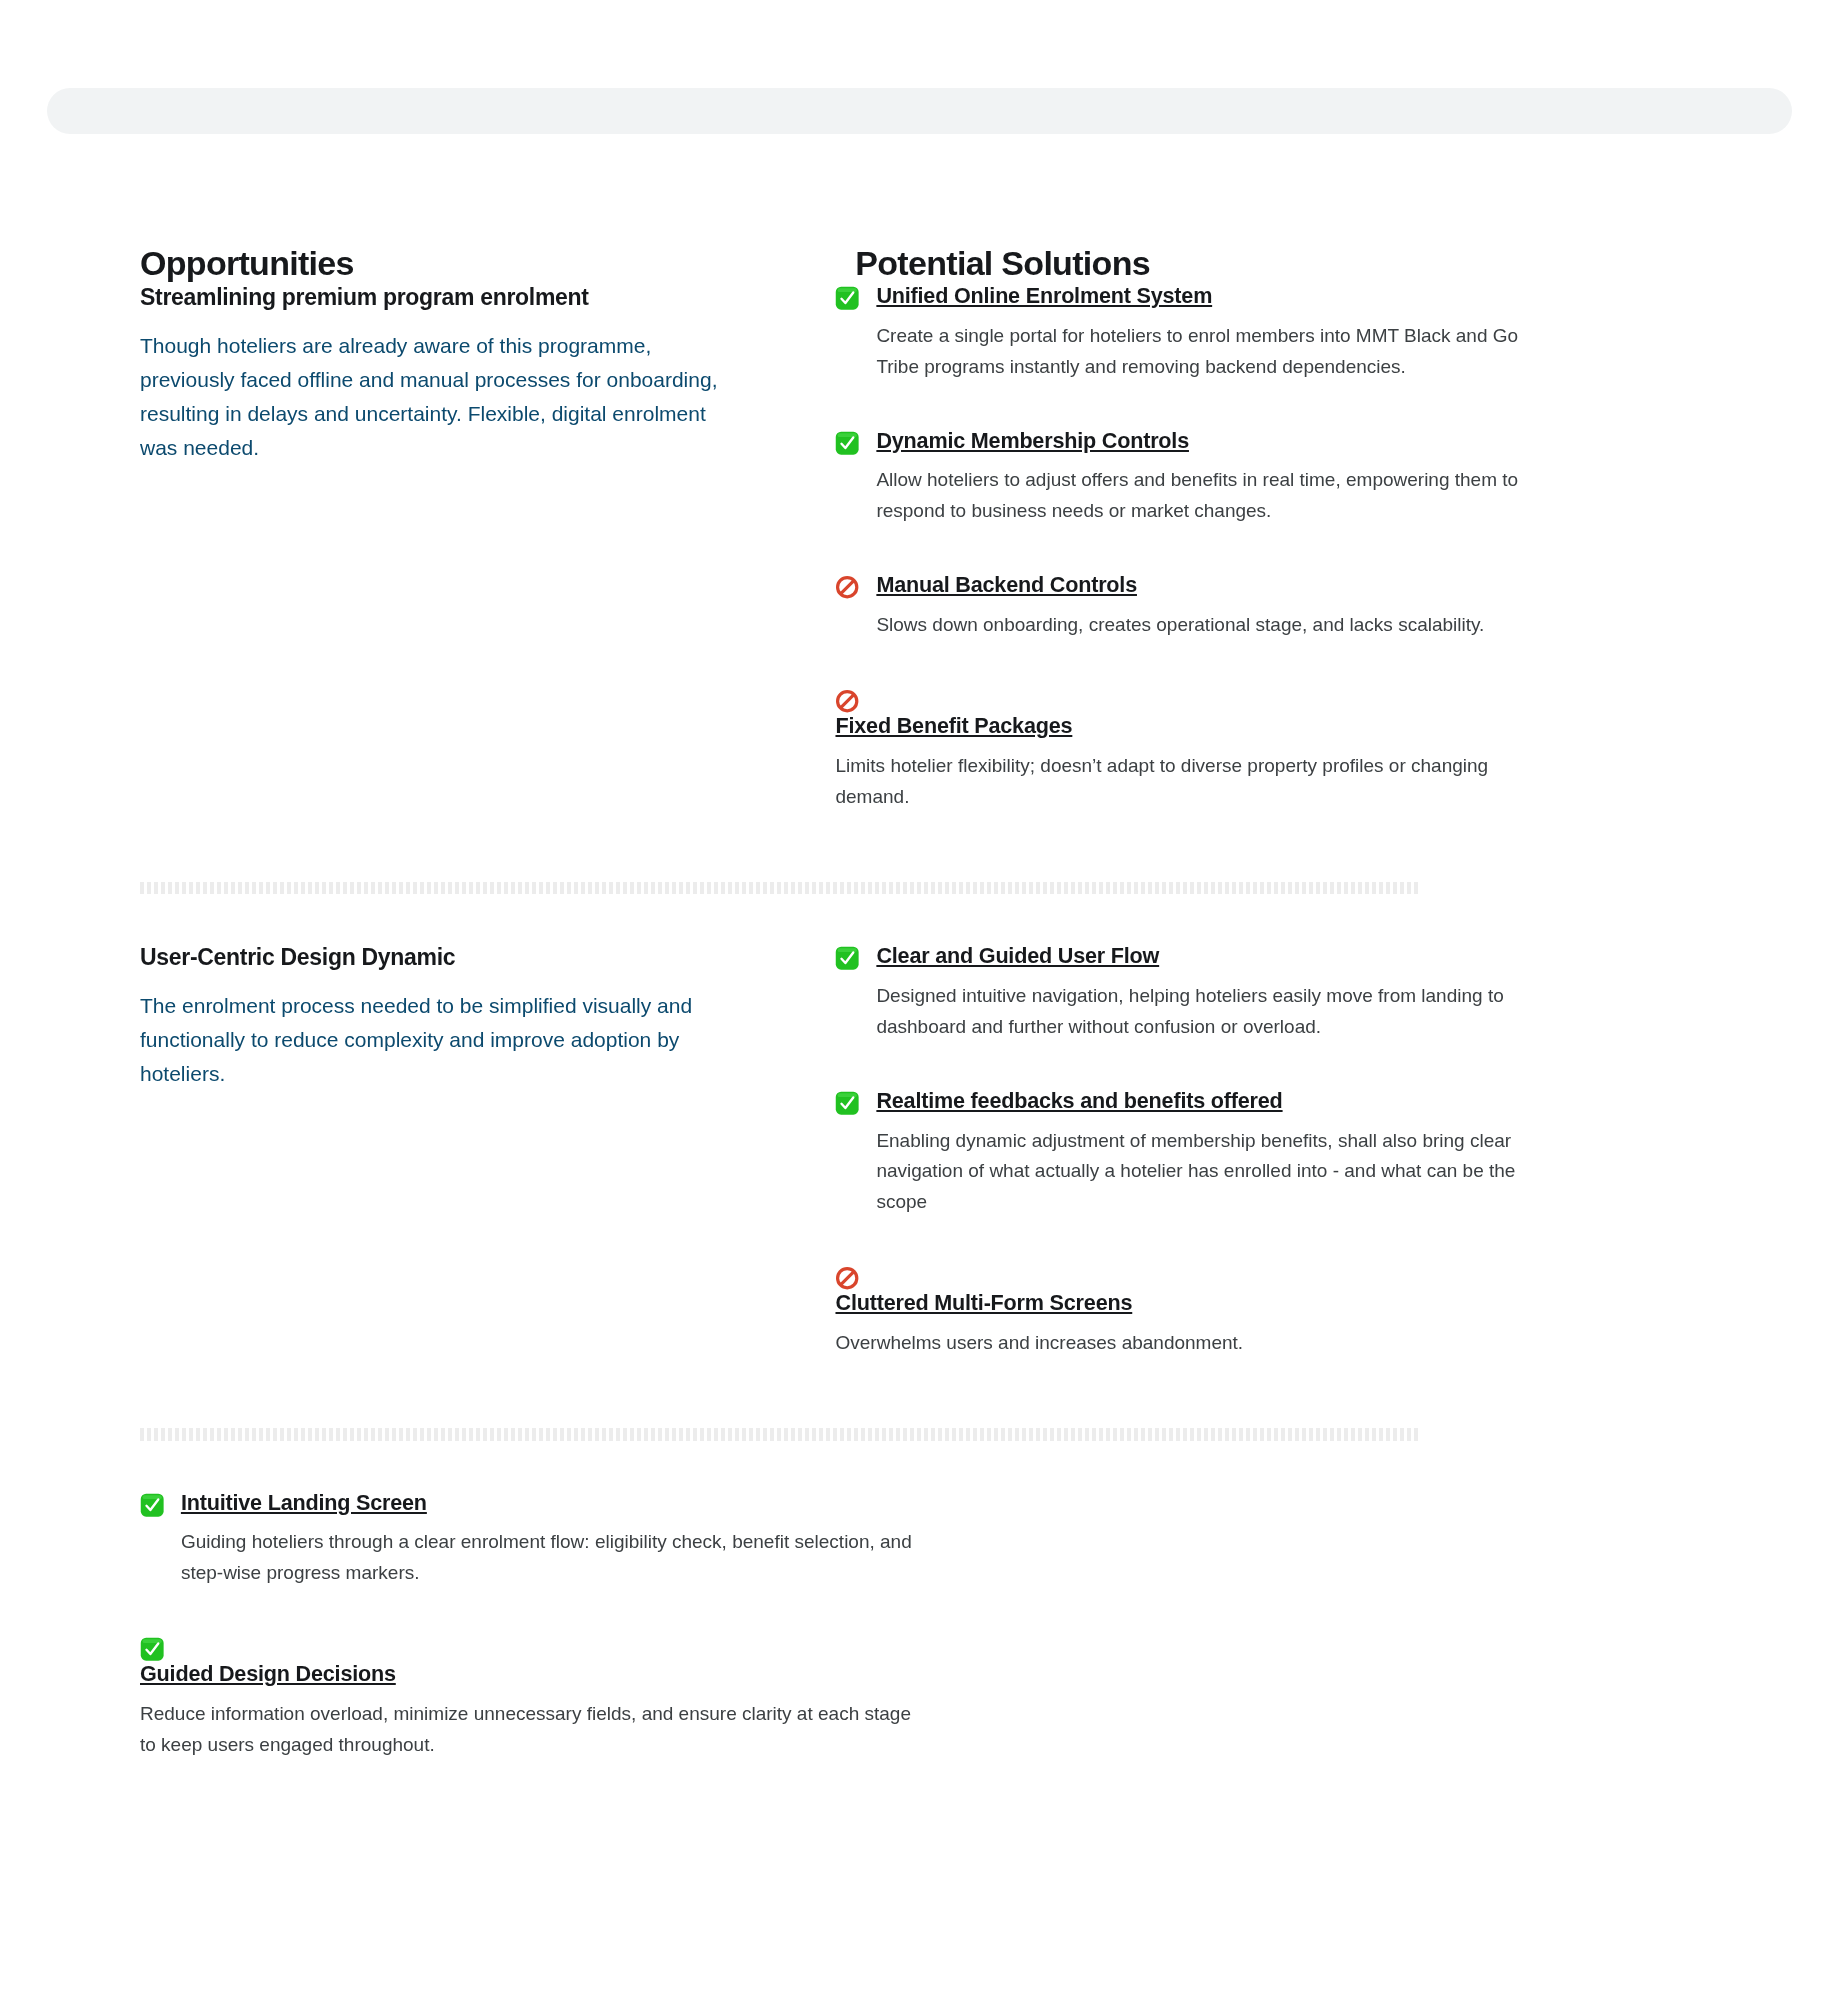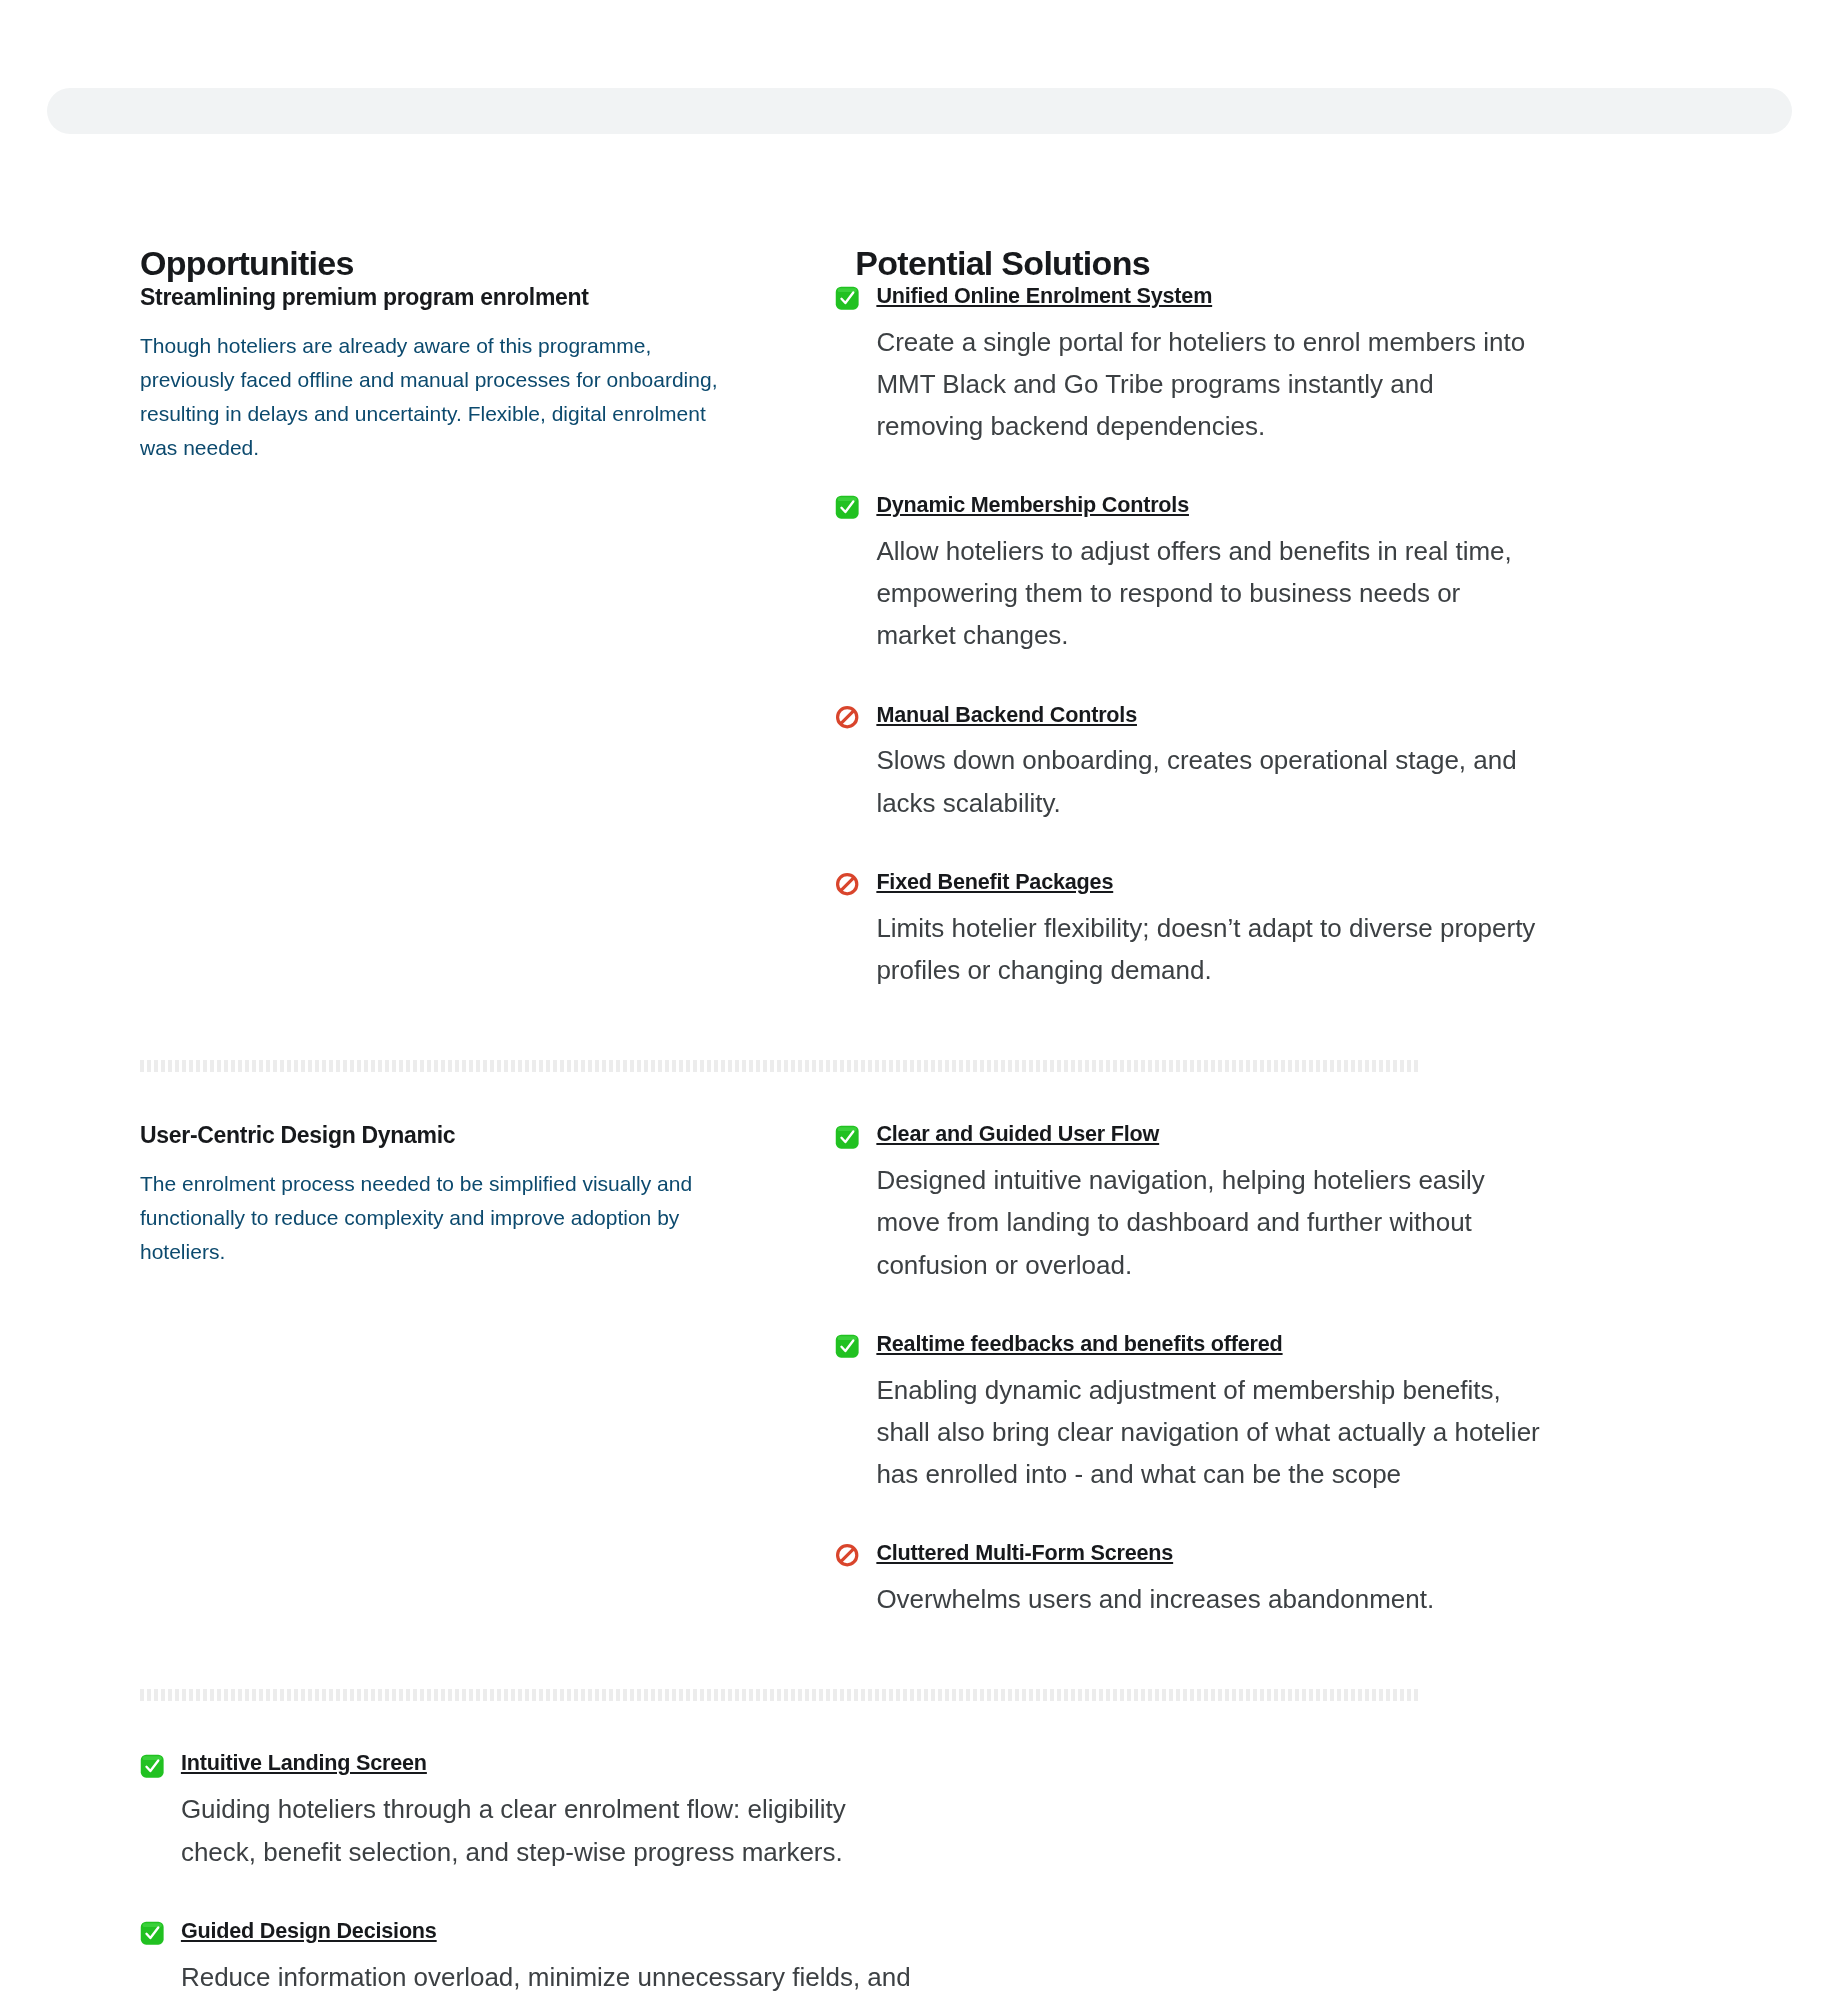--- a/index.html
+++ b/index.html
@@ -83,21 +83,21 @@
     margin: 0;
     max-width: 629px;
   }
 
   
   .sol-item {
     display: flex;
     align-items: flex-start;
     margin-bottom: 33px;
   }
-  .sol-item:last-child { margin-bottom: 0; }
+  .sol-item:last-child { margin-bottom: 0; flex-direction: column; }
 
   .sol-icon {
     flex: 0 0 auto;
     width: 24.4px;
     height: 24.4px;
     margin-top: 3.1px;
     margin-right: 16.5px;
     position: relative;
   }
   .sol-body { flex: 1 1 auto; }
@@ -105,21 +105,21 @@
   .sol-title {
     font-size: 21.6px;
     font-weight: 700;
     color: #17191c;
     letter-spacing: -0.2px;
     line-height: 1.2;
     margin: 0 0 6.3px 0;
     text-decoration: underline;
   }
   .sol-desc {
-    font-size: 26px;
+    font-size: 19px;
     font-weight: 400;
     color: #3c4043;
     line-height: 1.62;
     margin: 12px;
     padding-left: 0;
   }
   .sol-item .sol-desc { margin-left: 0; }
 
   
   .sol-body { padding-left: 0; }

